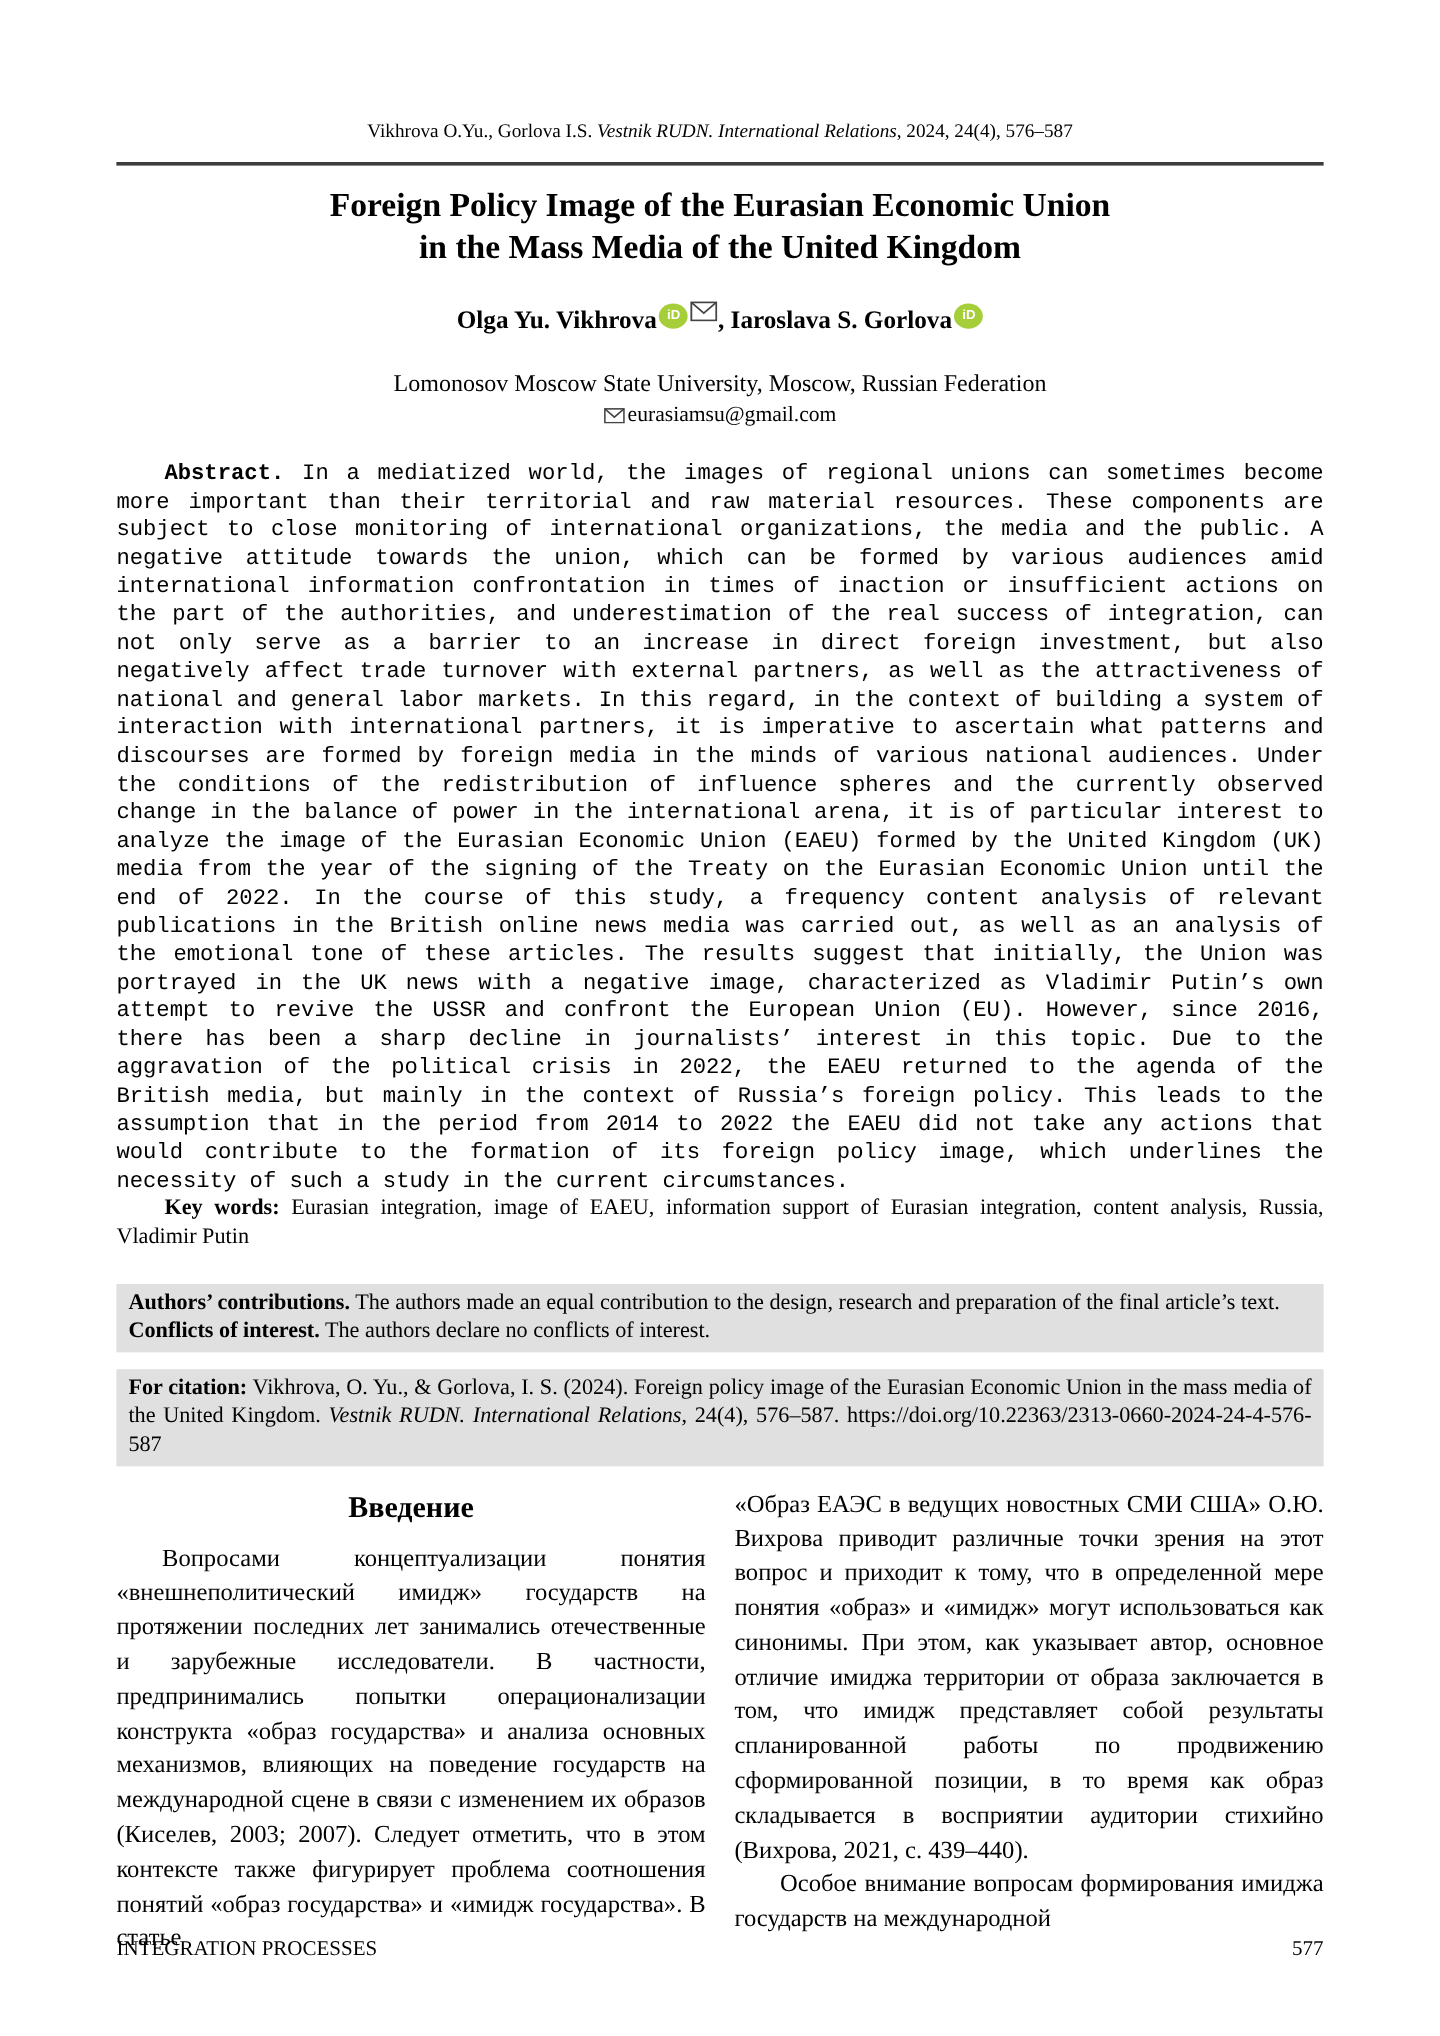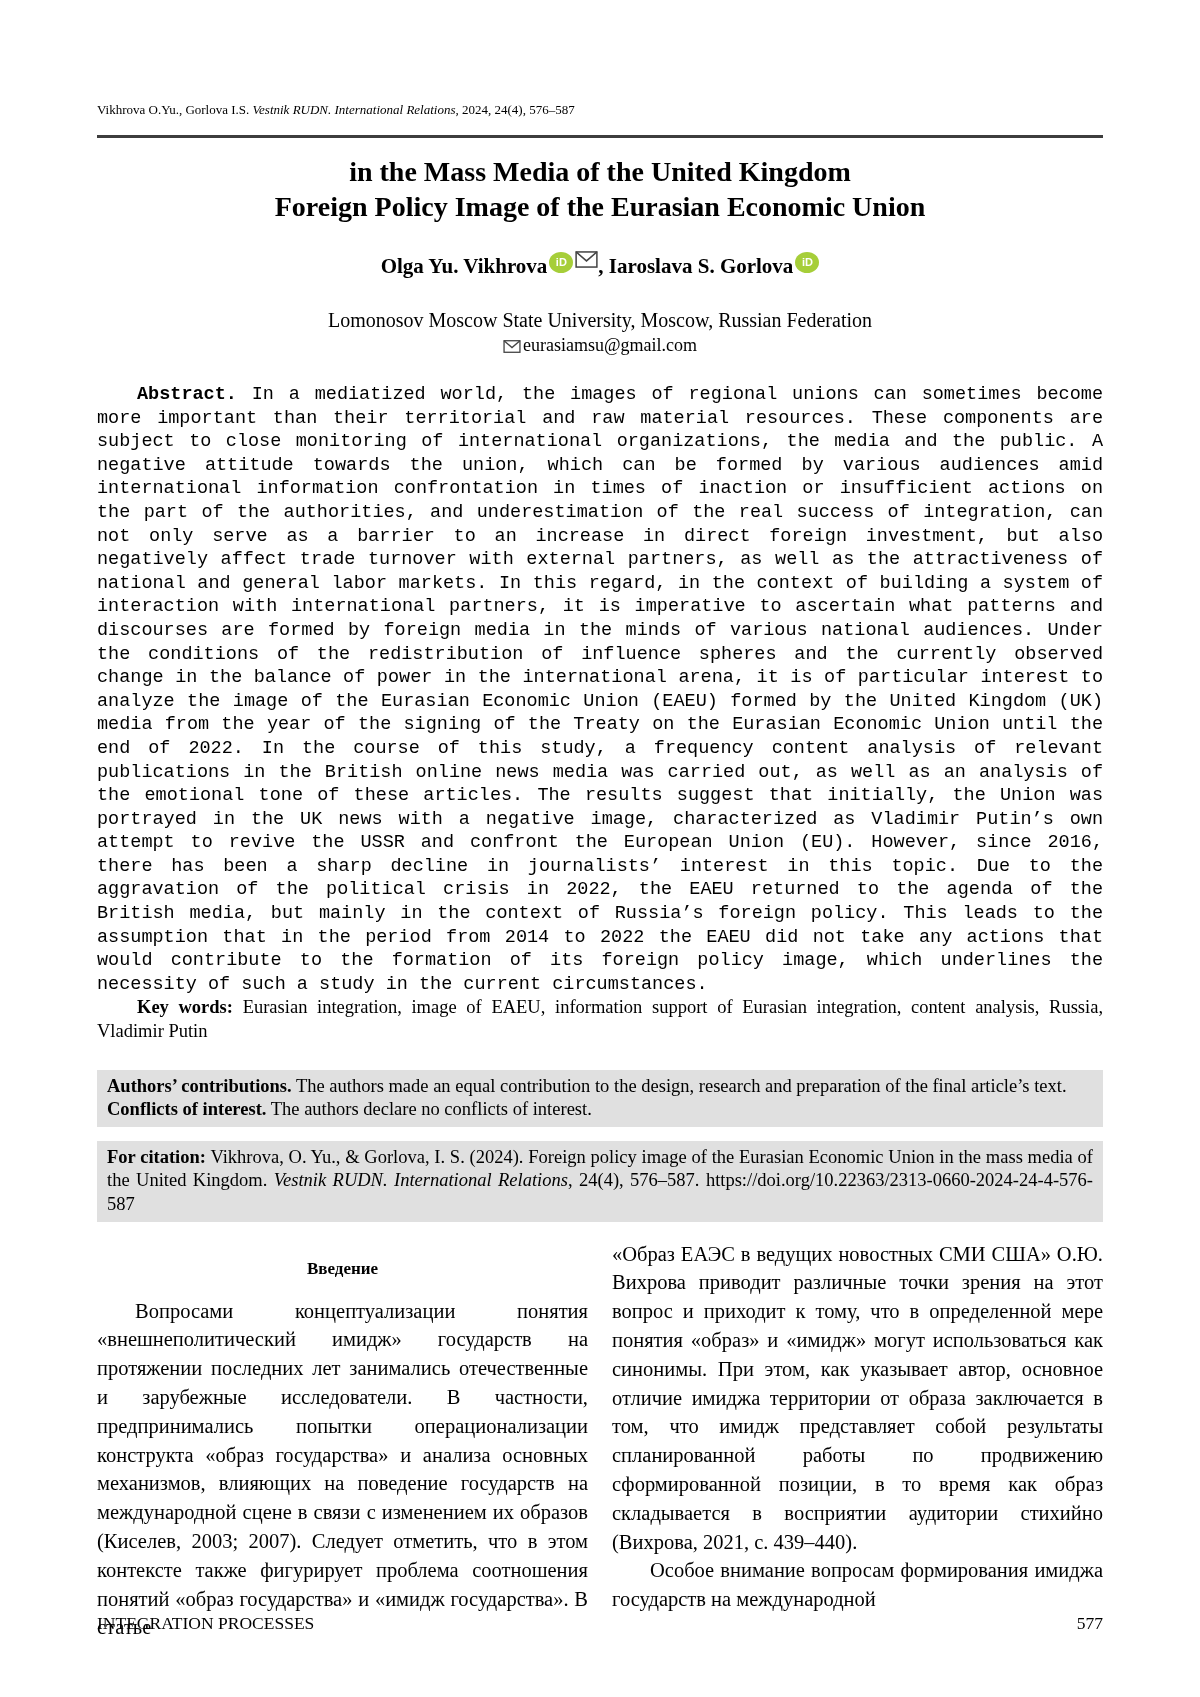--- a/index.html
+++ b/index.html
@@ -4,21 +4,21 @@
 <style>
   html, body { margin: 0; padding: 0; background: #ffffff; }
   .page {
     width: 1200px; height: 1697px;
     position: relative; box-sizing: border-box;
     padding: 100px 97px 0 97px;
     background: #ffffff; color: #000;
     font-family: "Liberation Serif", "DejaVu Serif", serif;
     overflow: hidden;
   }
-  .journal-header { text-align: left; font-size: 13px; line-height: 20px; }
+  .journal-header { text-align: center; font-size: 16px; line-height: 20px; }
   .journal-header i { font-style: italic; }
   .header-rule { height: 0; border-top: 3px solid #3d3d3d; margin-top: 15px; }
   .title { margin: 16px 0 0 0; text-align: center; font-size: 28px; line-height: 35px; font-weight: bold; }
   .title .title-line { display: block; }
   .authors { margin-top: 22px; text-align: center; font-size: 21px; font-weight: bold; line-height: 30px; }
   .orcid-icon {
     display: inline-block; width: 24px; height: 21px; border-radius: 50%;
     background: #A6CE39; color: #ffffff;
     font-family: "Liberation Sans", "DejaVu Sans", sans-serif;
     font-size: 11px; font-weight: bold; font-style: normal;
@@ -38,42 +38,42 @@
   .abstract { margin-top: 25px; font-family: Liberation Mono, monospace; }
   .notice-box {
     background: #e0e0e0; margin-top: 26px; padding: 5px 10px;
     font-size: 18.5px; line-height: 23.6px;
   }
   .notice-box p { margin: 0; text-align: justify; }
   .citation-box { margin-top: 14px; }
   .citation-box i { font-style: italic; }
   .columns { display: flex; gap: 24px; margin-top: 18px; }
   .col { flex: 1; min-width: 0; }
-  .section-heading { margin: 16px 0 15px 0; text-align: center; font-size: 17px; font-weight: bold; line-height: 26px; }
+  .section-heading { margin: 4px 0 15px 0; text-align: center; font-size: 25px; font-weight: bold; line-height: 26px; }
   .body-para { margin: 0; font-size: 20.5px; line-height: 28.8px; text-align: justify; }
   .indent { text-indent: 38px; }
   .footer {
     position: absolute; left: 97px; right: 97px; top: 1613px;
     display: flex; justify-content: space-between; align-items: baseline;
     font-size: 17.5px;
   }
   .page-num { }
 </style>
 </head>
 <body>
 
 <div class="page">
 
   <div class="journal-header"><span>Vikhrova O.Yu., Gorlova I.S. </span><i>Vestnik RUDN. International Relations</i><span>, 2024, 24(4), 576–587</span></div>
 
   <div class="header-rule"></div>
 
   <h1 class="title">
+    <span class="title-line">Foreign Policy Image of the Eurasian Economic Union</span>
     <span class="title-line">in the Mass Media of the United Kingdom</span>
-    <span class="title-line">Foreign Policy Image of the Eurasian Economic Union</span>
   </h1>
 
   <div class="authors"><span>Olga Yu. Vikhrova</span><span class="orcid-icon">iD</span><span class="mail-icon"><svg viewBox="0 0 24 18" xmlns="http://www.w3.org/2000/svg">
           <rect x="1" y="1" width="22" height="16" fill="none" stroke="#444" stroke-width="1.6"></rect>
           <path d="M1 1 L12 10.5 L23 1" fill="none" stroke="#444" stroke-width="1.6"></path>
         </svg></span><span>, </span><span>Iaroslava S. Gorlova</span><span class="orcid-icon">iD</span></div>
 
   <div class="affiliation">Lomonosov Moscow State University, Moscow, Russian Federation</div>
 
   <div class="email-line"><span class="mail-icon"><svg viewBox="0 0 24 18" xmlns="http://www.w3.org/2000/svg">

